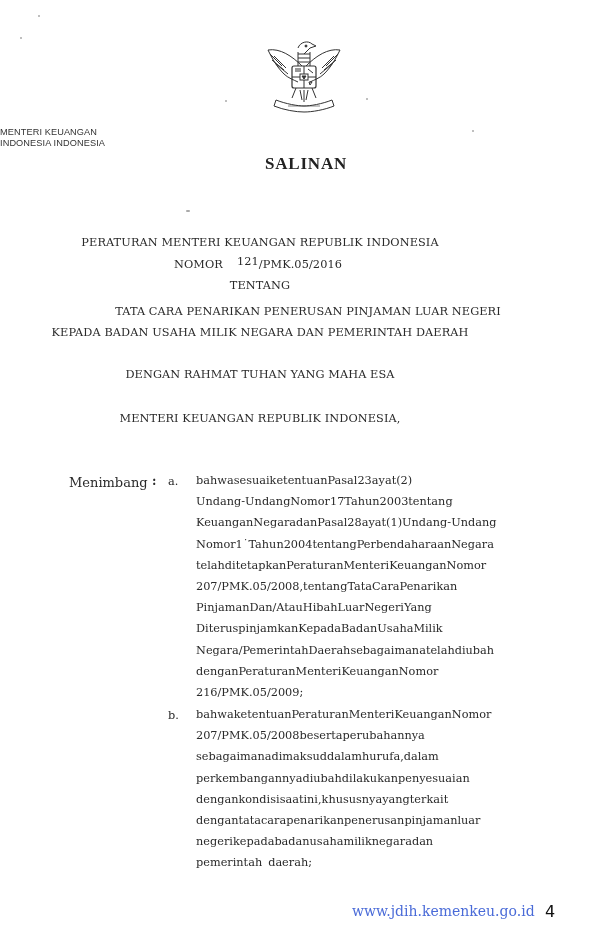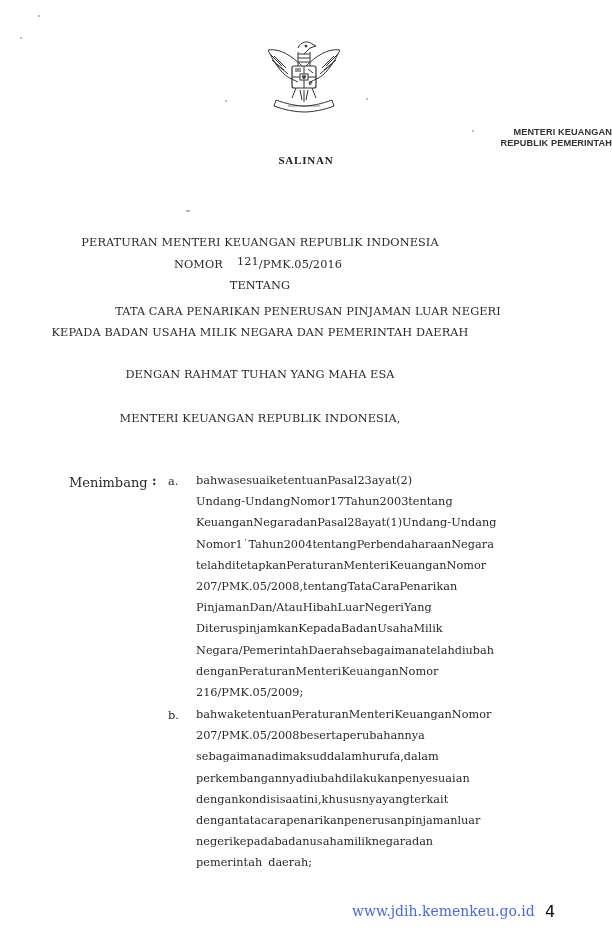--- a/index.html
+++ b/index.html
@@ -1,23 +1,23 @@
 <!DOCTYPE html>
 <html><head>
 <meta charset="utf-8">
 <style>
   html, body { margin:0; padding:0; }
   body { width:612px; height:936px; background:#ffffff; position:relative; overflow:hidden;
          font-family:"DejaVu Serif", serif; color:#2a2a2a; }
   .page { position:absolute; left:0; top:0; width:612px; height:936px; }
   .emblem { position:absolute; left:262px; top:36px; width:84px; height:86px; }
-  .ministry { position:absolute; left:0; width:612px; text-align:right;
-              font-family:"Liberation Sans", sans-serif; font-size:9.2px; color:#333; line-height:11px; letter-spacing:0.1px;font-weight:bold;}
+  .ministry { position:absolute; left:0; width:612px; text-align:left;
+              font-family:"Liberation Sans", sans-serif; font-size:9.2px; color:#333; line-height:11px; letter-spacing:0.1px;}
   .salinan { position:absolute; left:0; top:154px; width:612px; text-align:center;
-             font-family:"Liberation Serif", serif; font-weight:bold; font-size:11px; letter-spacing:0.8px; color:#222; }
+             font-family:"Liberation Serif", serif; font-weight:bold; font-size:17px; letter-spacing:0.8px; color:#222; }
   .center-line { position:absolute; left:0; width:520px; text-align:center;
                  font-family:"DejaVu Serif", serif; font-size:11.3px; color:#2a2a2a; letter-spacing:0.1px; white-space:nowrap; }
   .nomor-num { position:relative; top:-3px; margin-left:14px; }
   .label-menimbang { position:absolute; left:69px; top:475px; font-size:13px; }
   .colon { position:absolute; left:152px; top:474px; font-size:12px; font-weight:bold; }
   .item-letter { position:absolute; left:168px; font-size:11.3px; }
   .item-letter.b { left:168px; }
   .para { position:absolute; left:196px; width:342px; font-size:11.3px; line-height:21.2px; }
   .jline { display:flex; justify-content:flex-start; height:21.2px; white-space:nowrap; }
   .jline.left { justify-content:flex-start; gap:6px; }
@@ -51,21 +51,21 @@
       <path d="M33 33 L39 33 M33 35 L39 35 M46 33 L51 37 M47 46 L50 46 L48 49 Z"></path>
 
       <path d="M34 52 L30 62 M50 52 L54 62 M38 54 L40 64 M46 54 L44 64 M42 54 L42 66"></path>
 
       <path d="M14 64 C24 68, 36 70, 42 70 C48 70, 60 68, 70 64 L72 70 C62 74, 50 76, 42 76 C34 76, 22 74, 12 70 Z"></path>
       <path d="M26 70 L58 70" stroke-width="0.6"></path>
     </g>
   </svg>
 
   <div class="ministry" style="top:127px;">MENTERI KEUANGAN</div>
-  <div class="ministry" style="top:138px;">REPUBLIK PEMERINTAH</div>
+  <div class="ministry" style="top:138px;">INDONESIA INDONESIA</div>
   <div class="salinan">SALINAN</div>
 
   <div class="center-line" style="top:236px;">PERATURAN MENTERI KEUANGAN REPUBLIK INDONESIA</div>
   <div class="center-line" style="top:258px; left:-2px;">
     <span>NOMOR</span><span class="nomor-num">121</span><span>/PMK.05/2016</span>
   </div>
   <div class="center-line" style="top:279px;">TENTANG</div>
   <div class="center-line" style="top:305px;padding-left:48px;">TATA CARA PENARIKAN PENERUSAN PINJAMAN LUAR NEGERI</div>
   <div class="center-line" style="top:326px;">KEPADA BADAN USAHA MILIK NEGARA DAN PEMERINTAH DAERAH</div>
 

